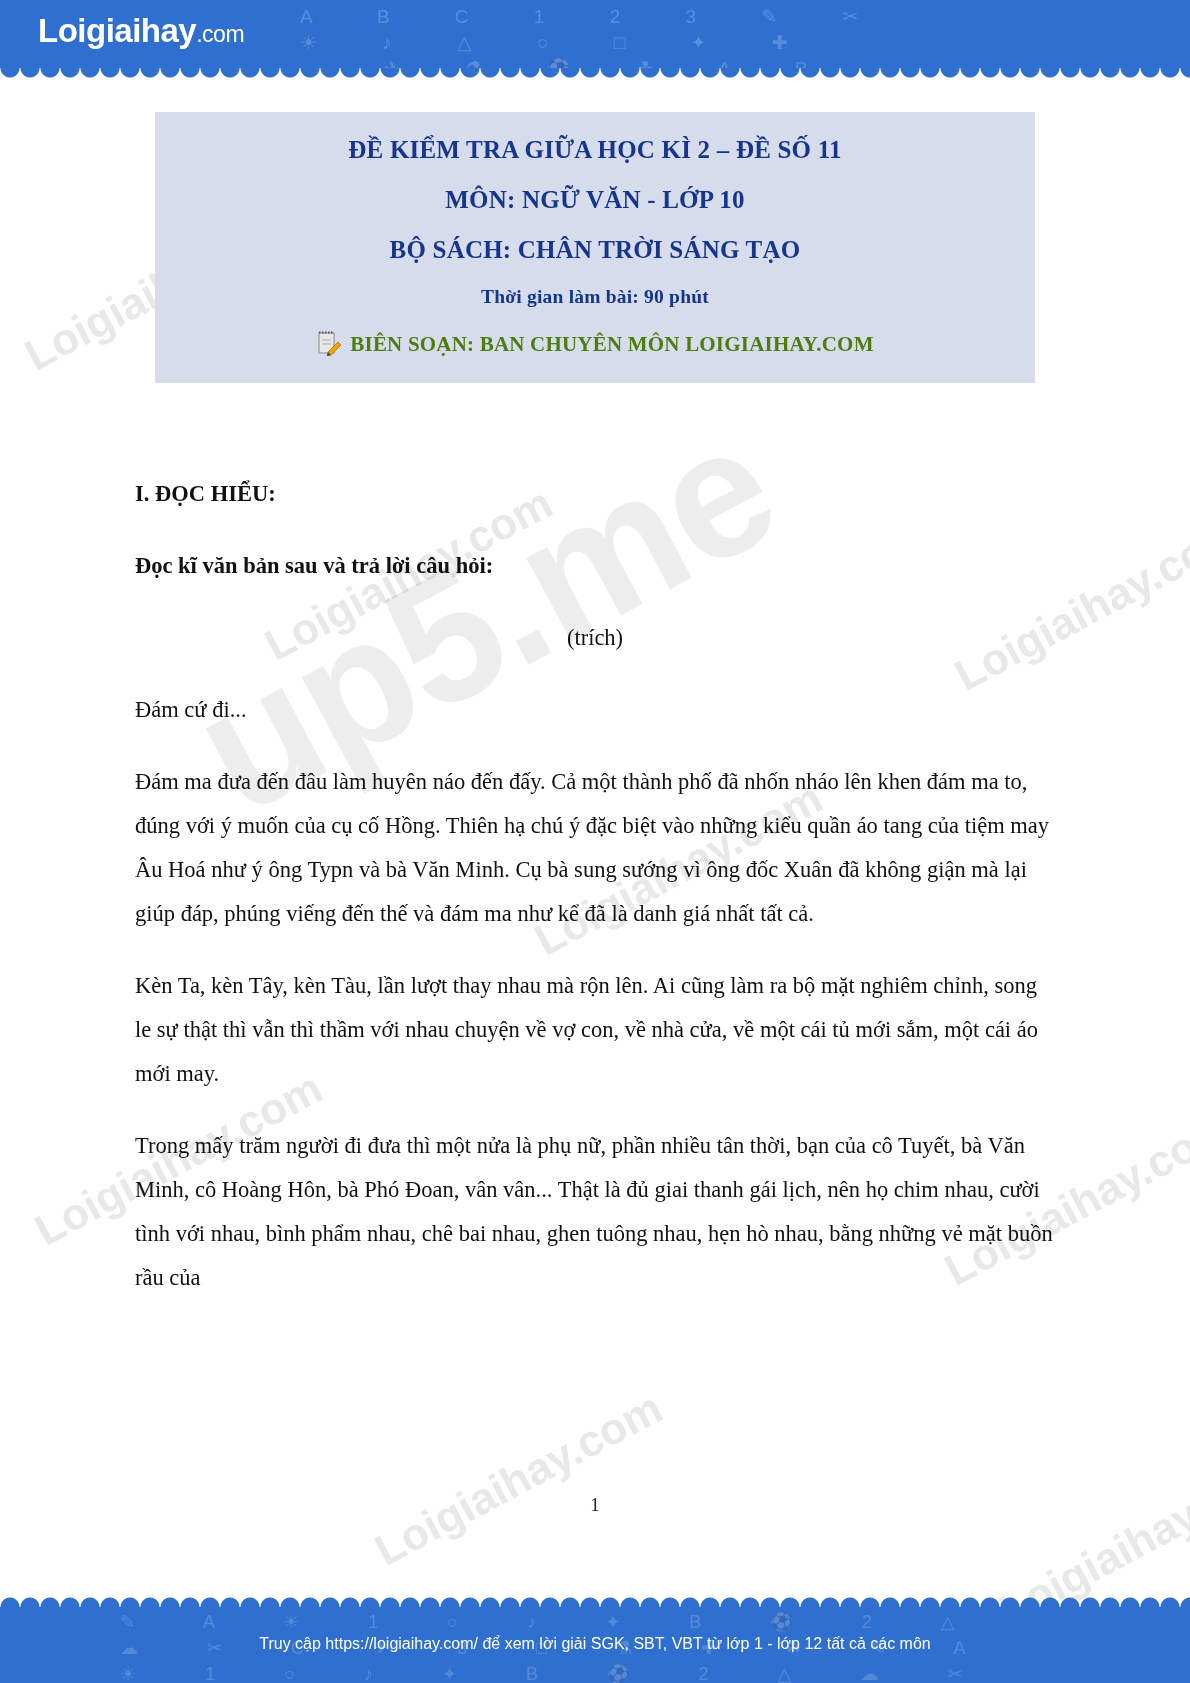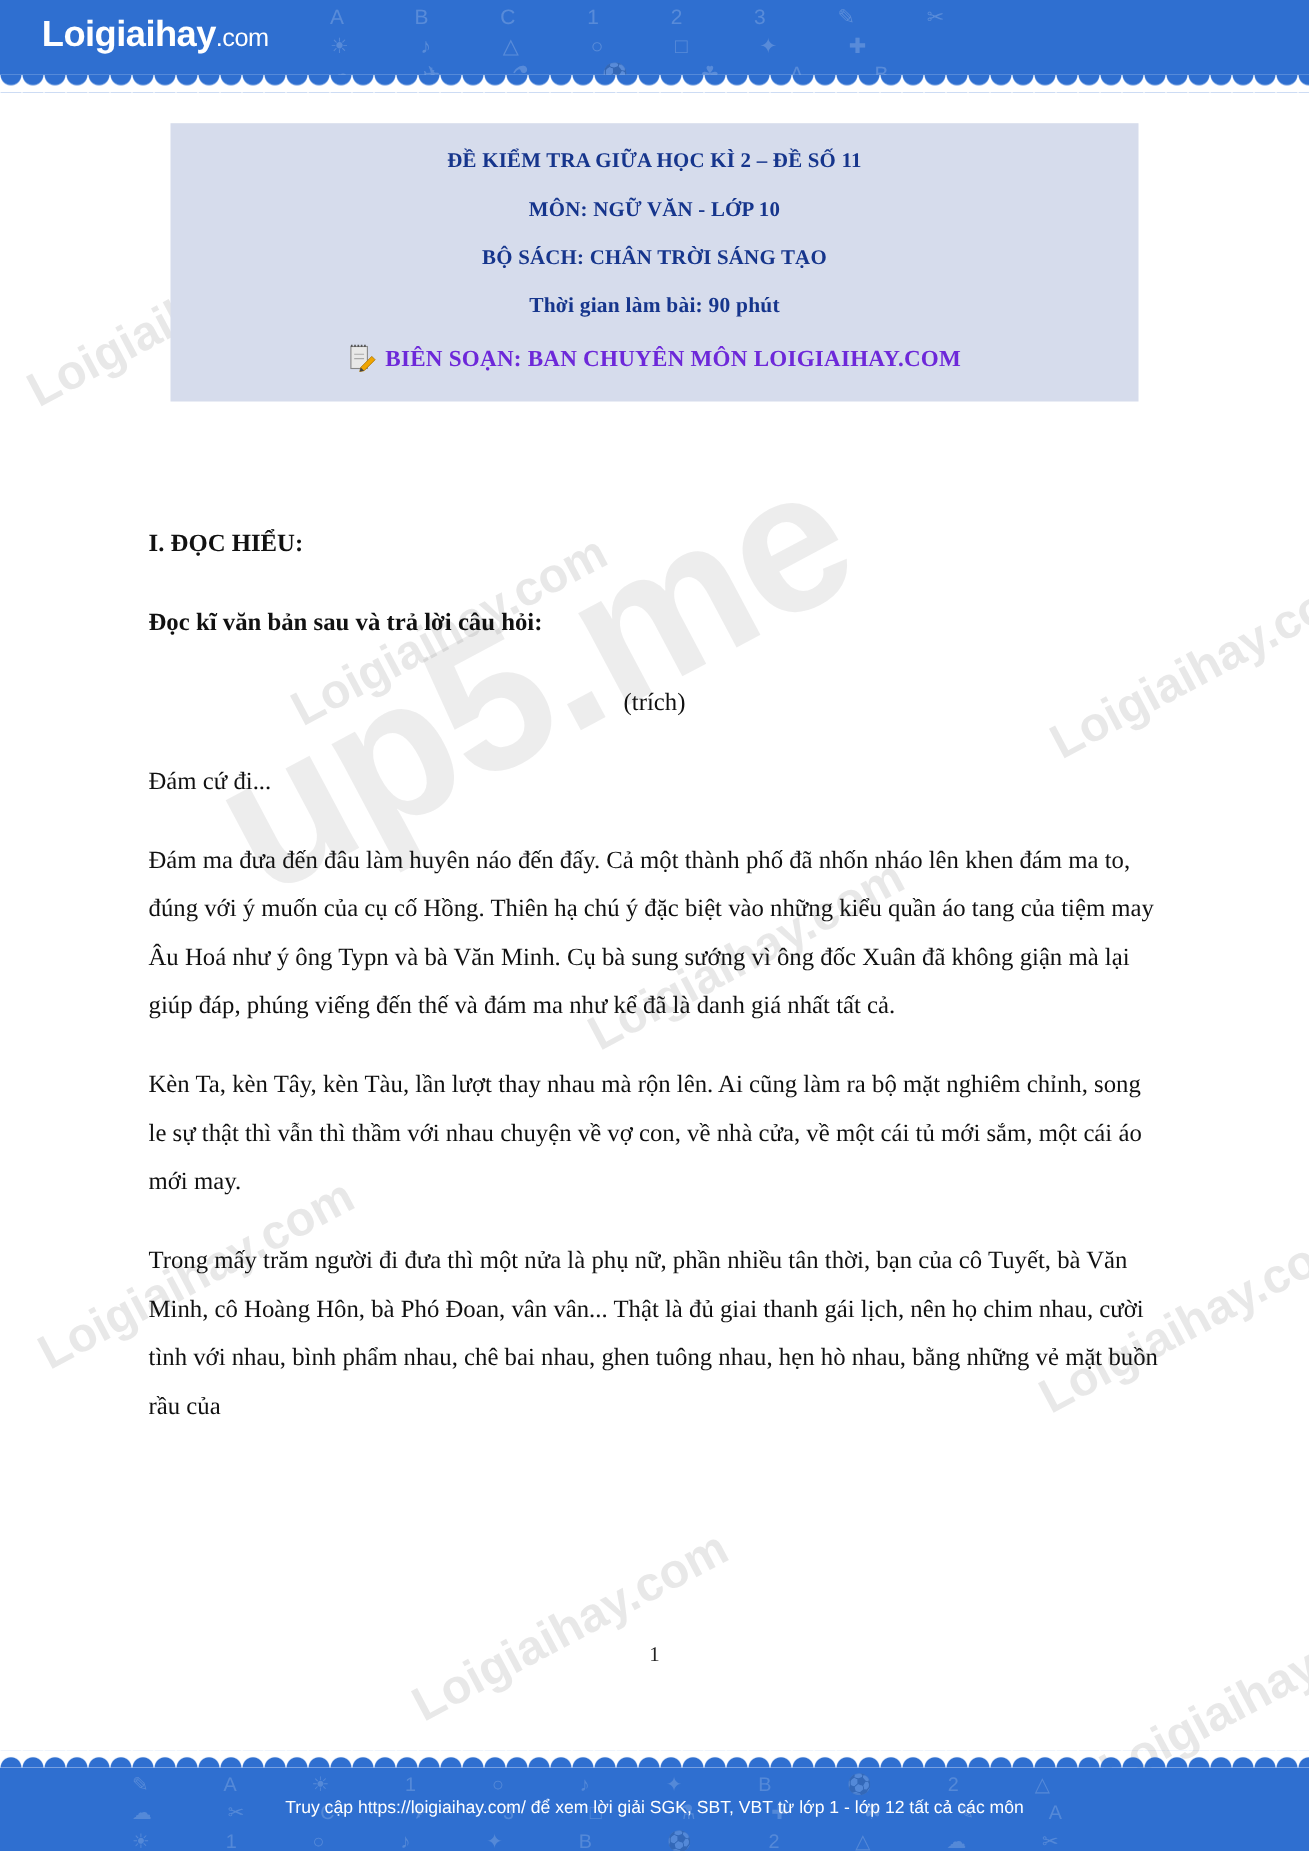--- a/index.html
+++ b/index.html
@@ -119,30 +119,30 @@
     top: 28px;
     width: 880px;
     background: #d6dcec;
     padding: 24px 20px 26px 20px;
     text-align: center;
   }
   .title-line {
     font-family: "Liberation Serif", serif;
     font-weight: bold;
     color: #16358c;
-    font-size: 19px;
+    font-size: 25px;
     letter-spacing: 0.2px;
     margin: 0 0 22px 0;
   }
   .title-line.small {
     font-size: 19.5px;
   }
   .title-line.last {
     margin-bottom: 0;
-    color: #6d28d9;
+    color: #4d7c0f;
     font-size: 21px;
   }
   .memo-icon {
     display: inline-block;
     width: 26px;
     height: 26px;
     vertical-align: -5px;
     margin-right: 8px;
   }
 

